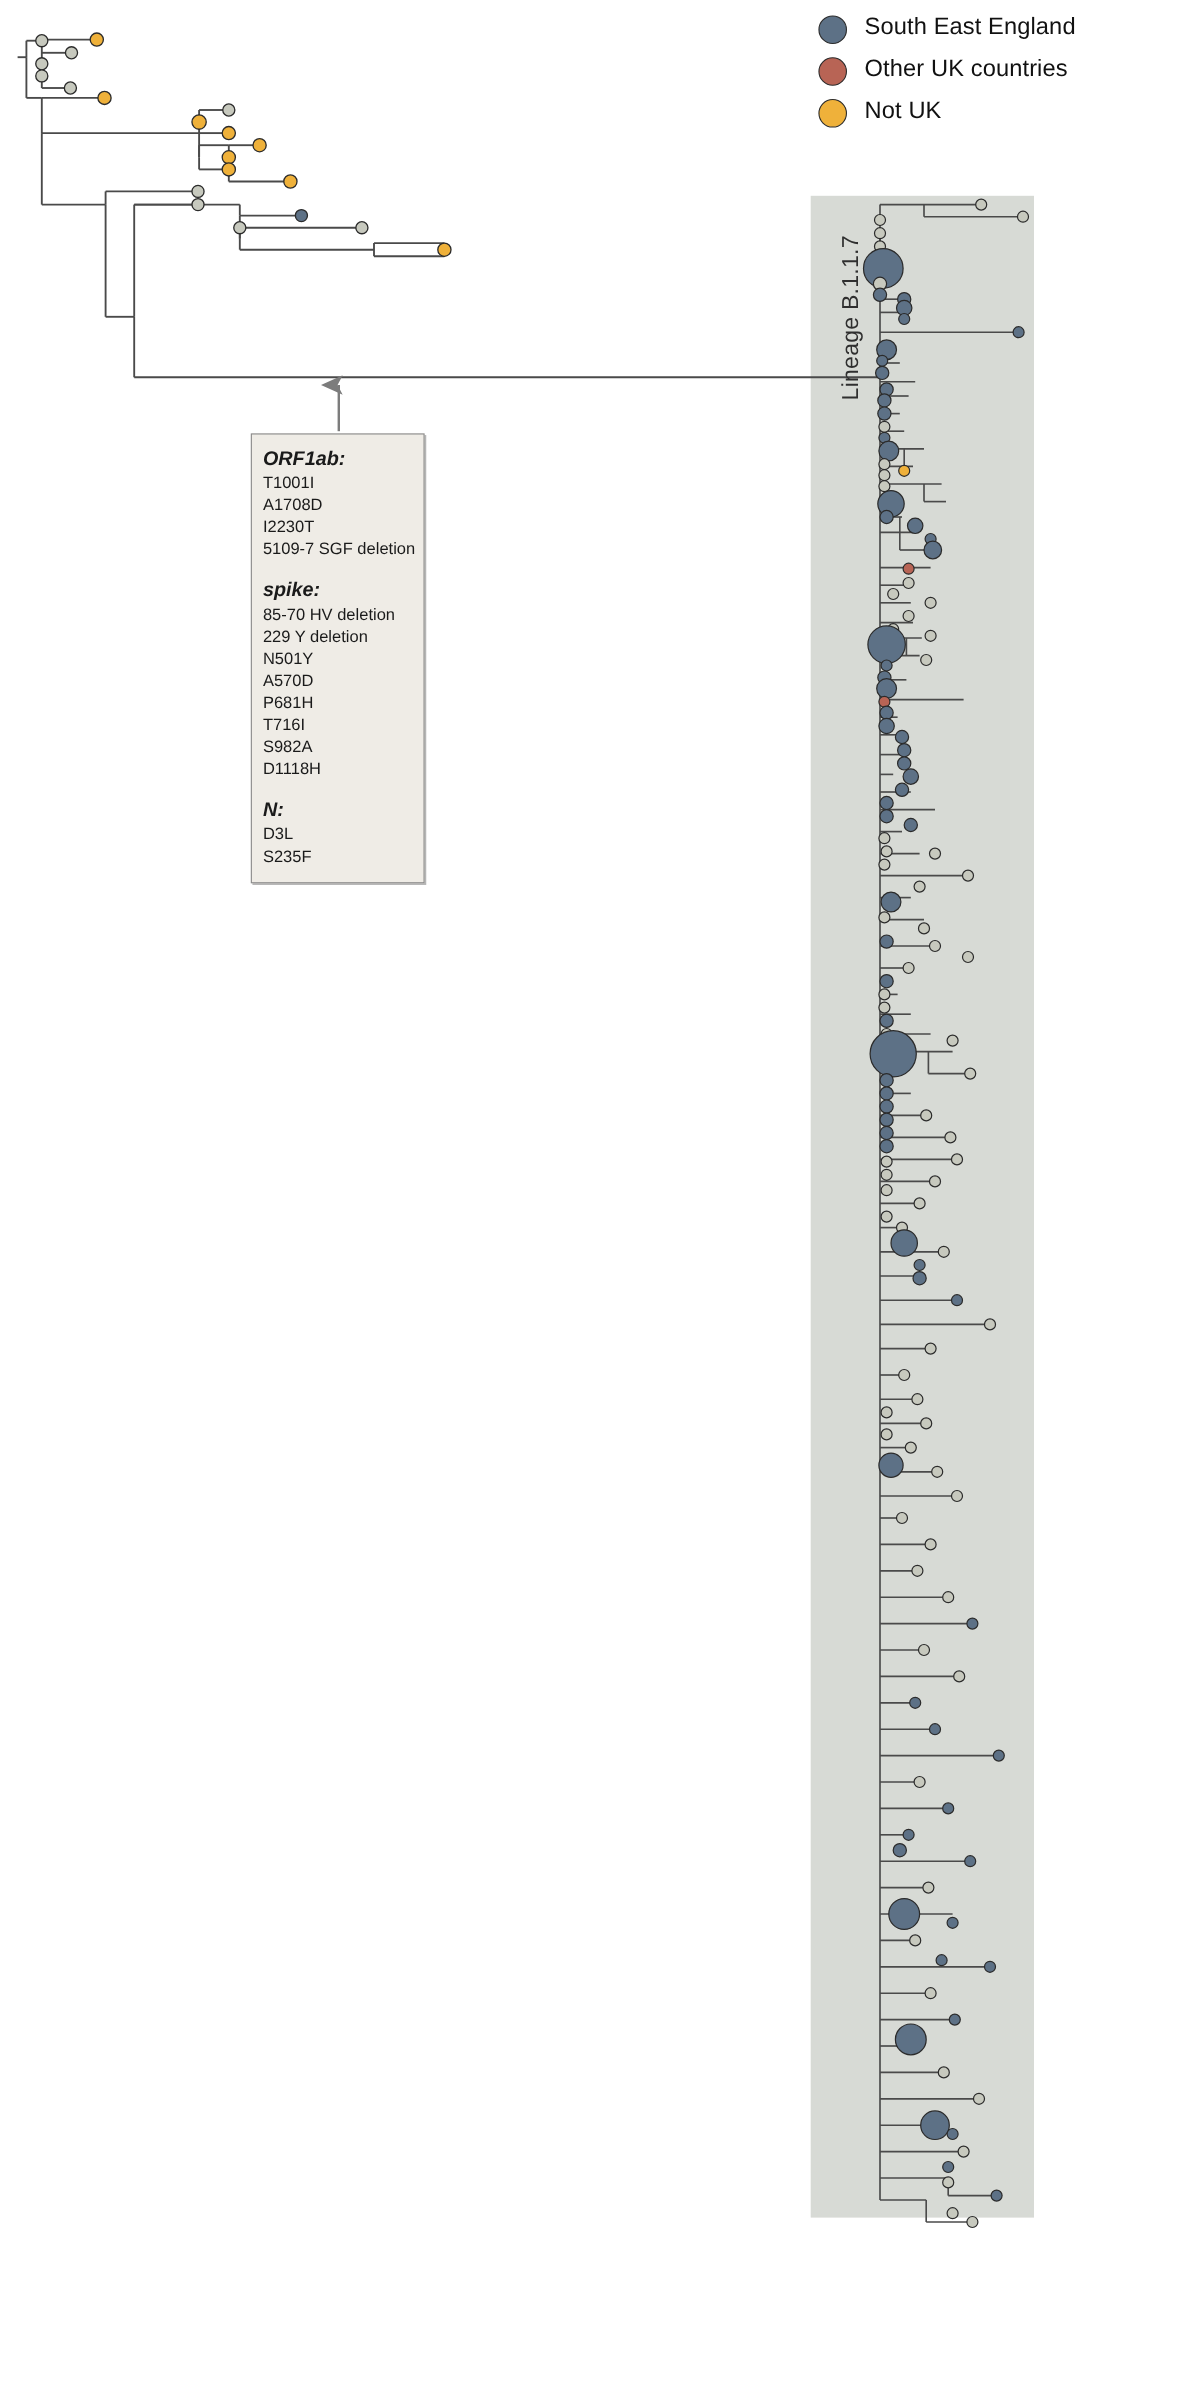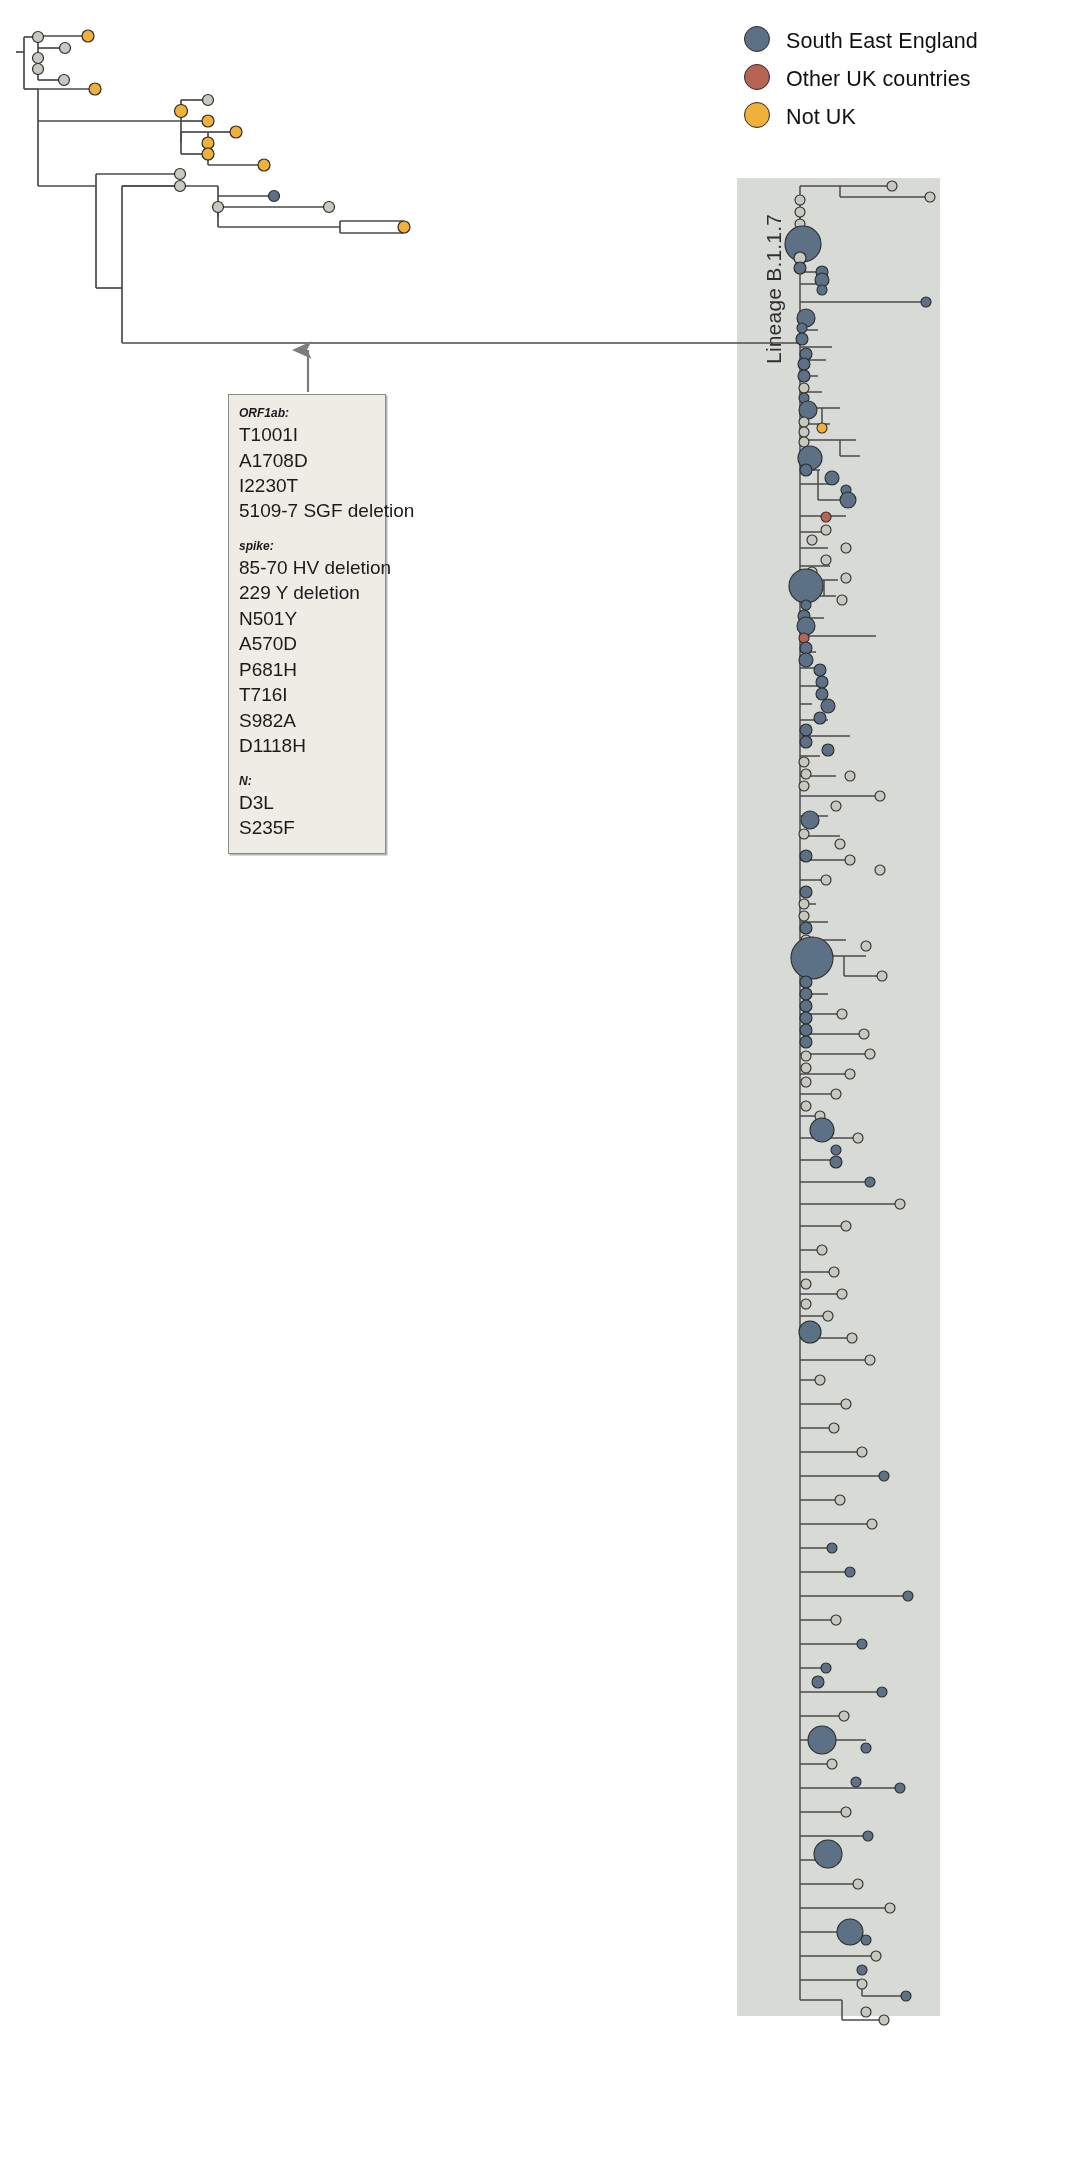--- a/index.html
+++ b/index.html
@@ -7,39 +7,39 @@
   body{
     width:1080px;height:2173px;position:relative;overflow:hidden;
     font-family:"Liberation Sans","DejaVu Sans",sans-serif;
     color:#1a1a1a;
   }
   #figure{position:absolute;left:0;top:0;width:1080px;height:2173px;}
   svg#tree-svg{position:absolute;left:0;top:0;width:1080px;height:2173px;display:block;}
 
   
   .legend{position:absolute;left:744px;top:14px;width:330px;}
-  .legend-row{display:flex;align-items:flex-end;height:38px;}
+  .legend-row{display:flex;align-items:flex-start;height:38px;}
   .legend-swatch{
     width:26px;height:26px;border-radius:50%;
     border:1.4px solid #2b2b2b;box-sizing:border-box;flex:0 0 auto;
   }
   .legend-label{
     margin-left:16px;font-size:21.5px;line-height:1;color:#111;
     white-space:nowrap;letter-spacing:0.1px;
   }
 
   
   .mutbox{
     position:absolute;left:228px;top:394px;width:158px;
     background:#efece6;border:1.4px solid #8a8a8a;
     box-shadow:1.5px 1.5px 0 rgba(120,120,120,.55);
     padding:10px 10px 12px 10px;box-sizing:border-box;
   }
-  .mut-gene{font-size:12px;font-weight:700;font-style:italic;margin:0 0 1px 0;line-height:1.34;}
-  .mut-item{font-size:19px;line-height:1.34;margin:0;white-space:nowrap;}
+  .mut-gene{font-size:18px;font-weight:700;font-style:italic;margin:0 0 1px 0;line-height:1.34;}
+  .mut-item{font-size:15px;line-height:1.34;margin:0;white-space:nowrap;}
   .mut-group{margin-bottom:14px;}
   .mut-group:last-child{margin-bottom:0;}
 
   
   .lineage-label{
     position:absolute;left:738px;top:186px;
     width:30px;height:180px;
   }
   .lineage-label span{
     display:block;

